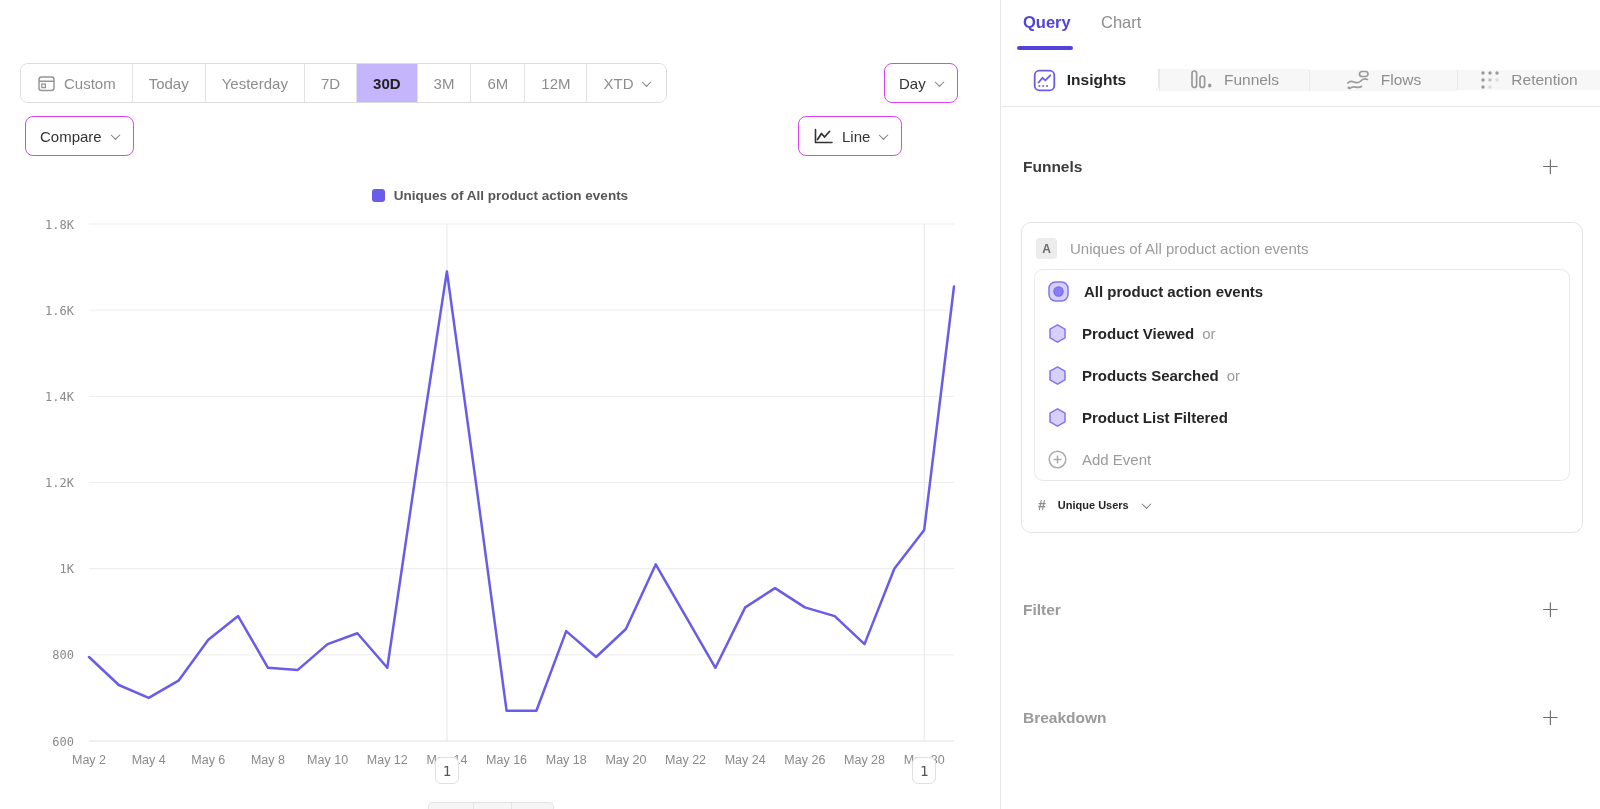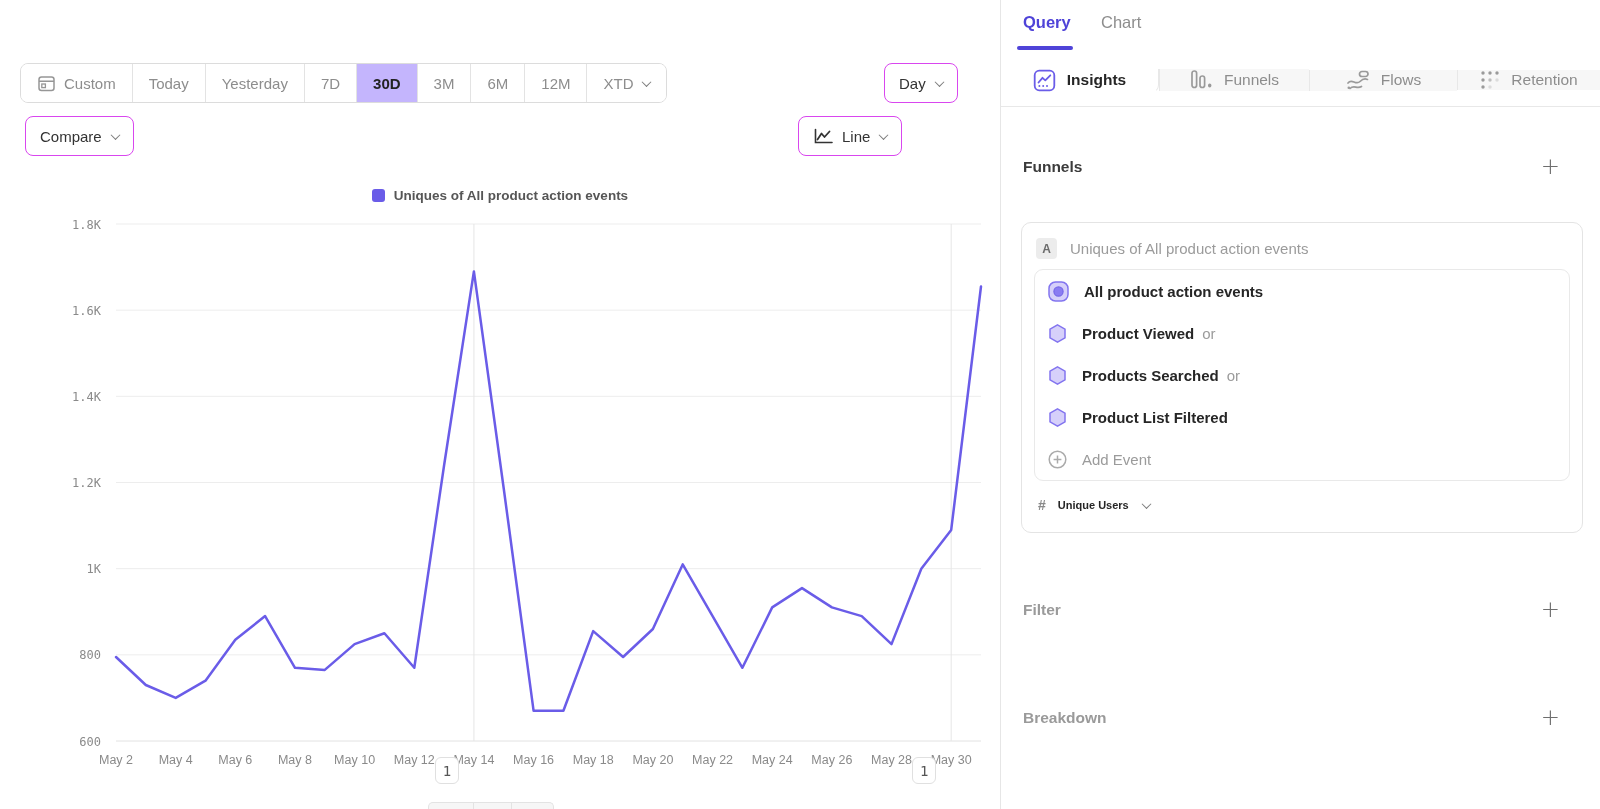--- a/index.html
+++ b/index.html
@@ -32,21 +32,21 @@
     border-bottom:1.6px solid #7c7c7c; transform:rotate(45deg) translate(-1px,-1px); margin-left:2px;
   }
   .day-btn { position:absolute; top:63px; left:884px; }
   .compare-btn { position:absolute; top:116px; left:25px; }
   .line-btn { position:absolute; top:116px; left:798px; }
 
   .legend { position:absolute; top:188px; left:0; width:1000px; display:flex; justify-content:center; align-items:center; gap:9px; }
   .legend-swatch { width:13px; height:13px; border-radius:3px; }
   .legend-label { font-size:13.5px; font-weight:700; color:#565656; }
 
-  .plot { position:absolute; left:0; top:210px; width:1000px; height:599px;padding-left:27px; }
+  .plot { position:absolute; left:0; top:210px; width:1000px; height:599px; }
   .badge1 {
     position:absolute; width:24px; height:27px; background:#fff; border:1px solid #e0e0e0;
     border-radius:6px; display:flex; align-items:center; justify-content:center;
     font-family:"DejaVu Sans Mono", monospace; font-size:14px; color:#555; cursor:pointer;
   }
   .table-peek {
     position:absolute; left:428px; top:592px; width:126px; height:7px;
     background:#f6f6f6; border:1px solid #e3e3e3; border-bottom:none; border-radius:5px 5px 0 0;
   }
   .table-peek .tp-div { position:absolute; top:0; width:1px; height:100%; background:#e3e3e3; }

